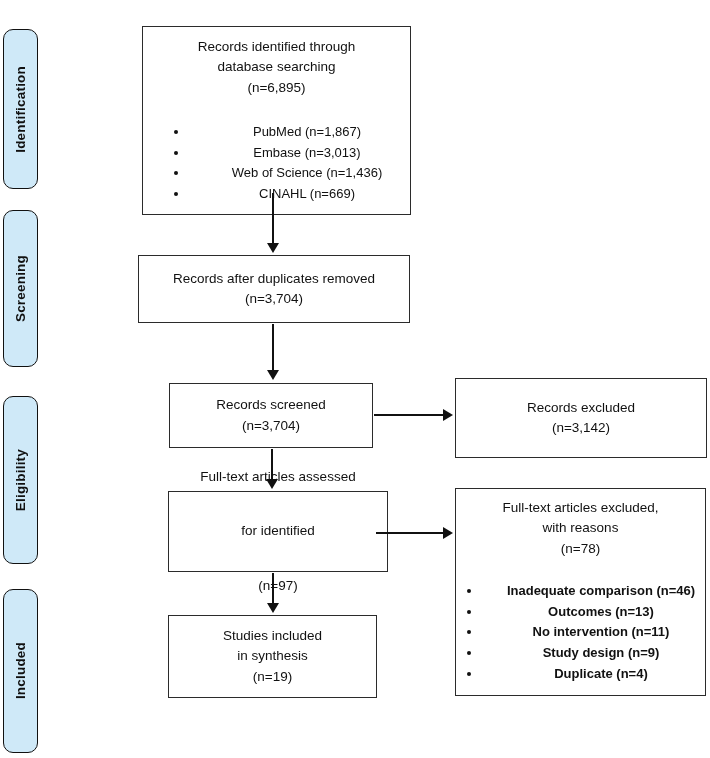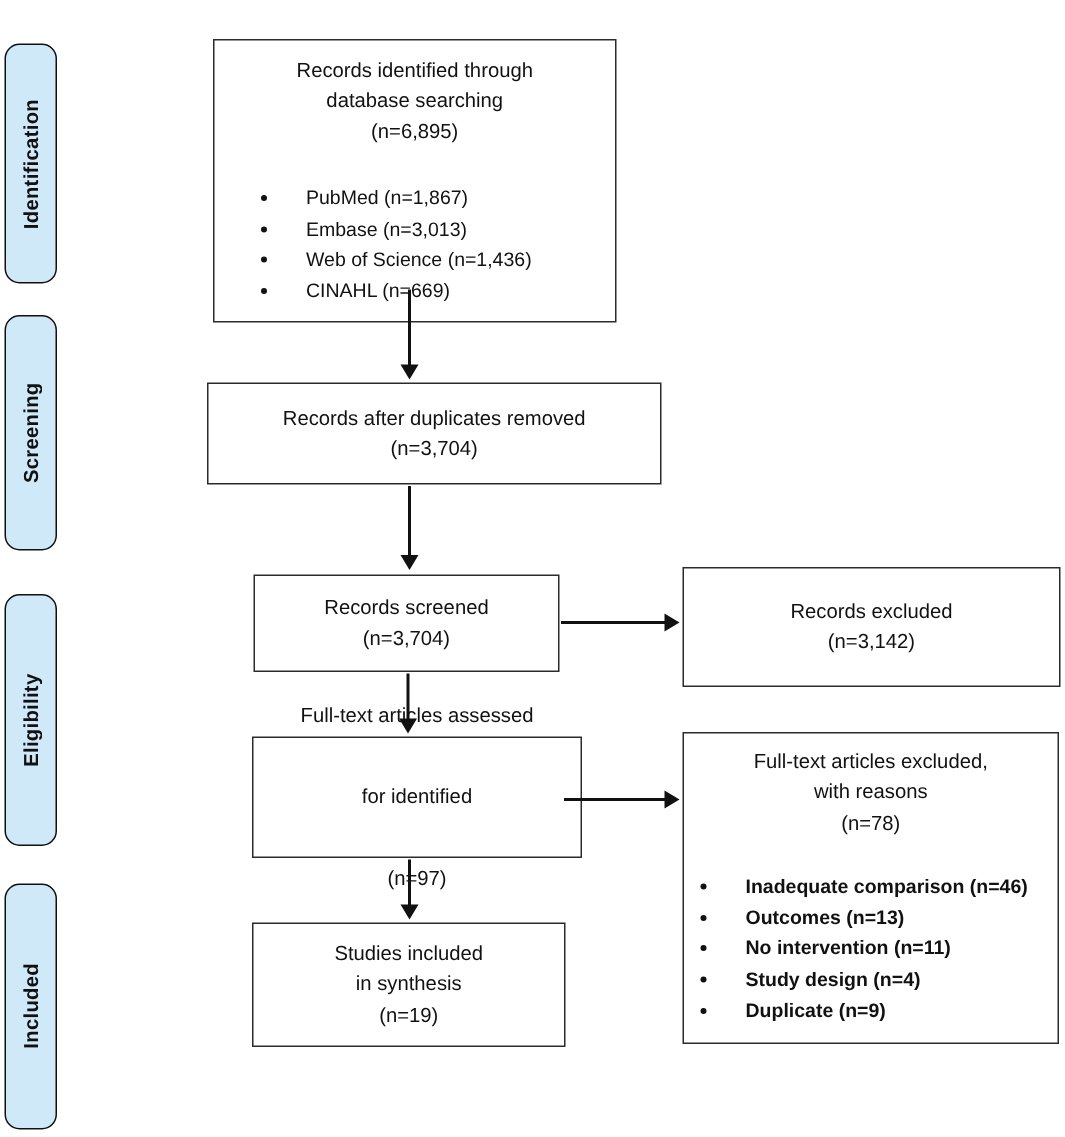--- a/index.html
+++ b/index.html
@@ -20,21 +20,21 @@
     white-space:nowrap;
   }
   
   .fbox {
     position:absolute; background:#ffffff; border:1.6px solid #2b2b2b;
     box-sizing:border-box; font-size:13.5px; line-height:1.5; text-align:center;
   }
   .fbox.center { display:flex; flex-direction:column; align-items:center; justify-content:center; }
   .fbox .line { white-space:nowrap; }
   .fbox ul {
-    margin:24px 0 0 0; text-align:left; list-style:disc;
+    margin:24px 0 0 0; text-align:center; list-style:disc;
     font-size:13px; line-height:1.6;
   }
   .fbox ul li { padding-left:15px; }
   #box-identified ul { padding-left:46px; }
   #box-fulltext-excluded ul { padding-left:26px; margin-top:22px;font-weight:bold; }
   #box-identified { padding-top:10px;margin-top:23px; }
   #box-fulltext-excluded { padding-top:9px; }
   
   .v-arrow { position:absolute; width:2px; background:#111; }
   .v-arrow::after {
@@ -74,21 +74,21 @@
     <ul>
       <li>PubMed (n=1,867)</li>
       <li>Embase (n=3,013)</li>
       <li>Web of Science (n=1,436)</li>
       <li>CINAHL (n=669)</li>
     </ul>
   </div>
 
   <div class="v-arrow" style="left:272px; top:193px; height:51px;"></div>
 
-  <div class="fbox center" style="left:138px; top:255px; width:303px; height:68px;">
+  <div class="fbox center" style="left:138px; top:255px; width:272px; height:68px;">
     <div class="line">Records after duplicates removed</div>
     <div class="line">(n=3,704)</div>
   </div>
 
   <div class="v-arrow" style="left:272px; top:324px; height:47px;"></div>
 
   <div class="fbox center" style="left:169px; top:383px; width:204px; height:65px;">
     <div class="line">Records screened</div>
     <div class="line">(n=3,704)</div>
   </div>
@@ -111,22 +111,22 @@
   <div class="h-arrow" style="left:376px; top:532px; width:68px;"></div>
 
   <div class="fbox" id="box-fulltext-excluded" style="left:455px; top:488px; width:251px; height:208px;">
     <div class="line">Full-text articles excluded,</div>
     <div class="line">with reasons</div>
     <div class="line">(n=78)</div>
     <ul>
       <li>Inadequate comparison (n=46)</li>
       <li>Outcomes (n=13)</li>
       <li>No intervention (n=11)</li>
-      <li>Study design (n=4)</li>
-      <li>Duplicate (n=9)</li>
+      <li>Study design (n=9)</li>
+      <li>Duplicate (n=4)</li>
     </ul>
   </div>
 
   <div class="v-arrow" style="left:272px; top:573px; height:31px;"></div>
 
   <div class="fbox center" style="left:168px; top:615px; width:209px; height:83px;">
     <div class="line">Studies included</div>
     <div class="line">in synthesis</div>
     <div class="line">(n=19)</div>
   </div>

